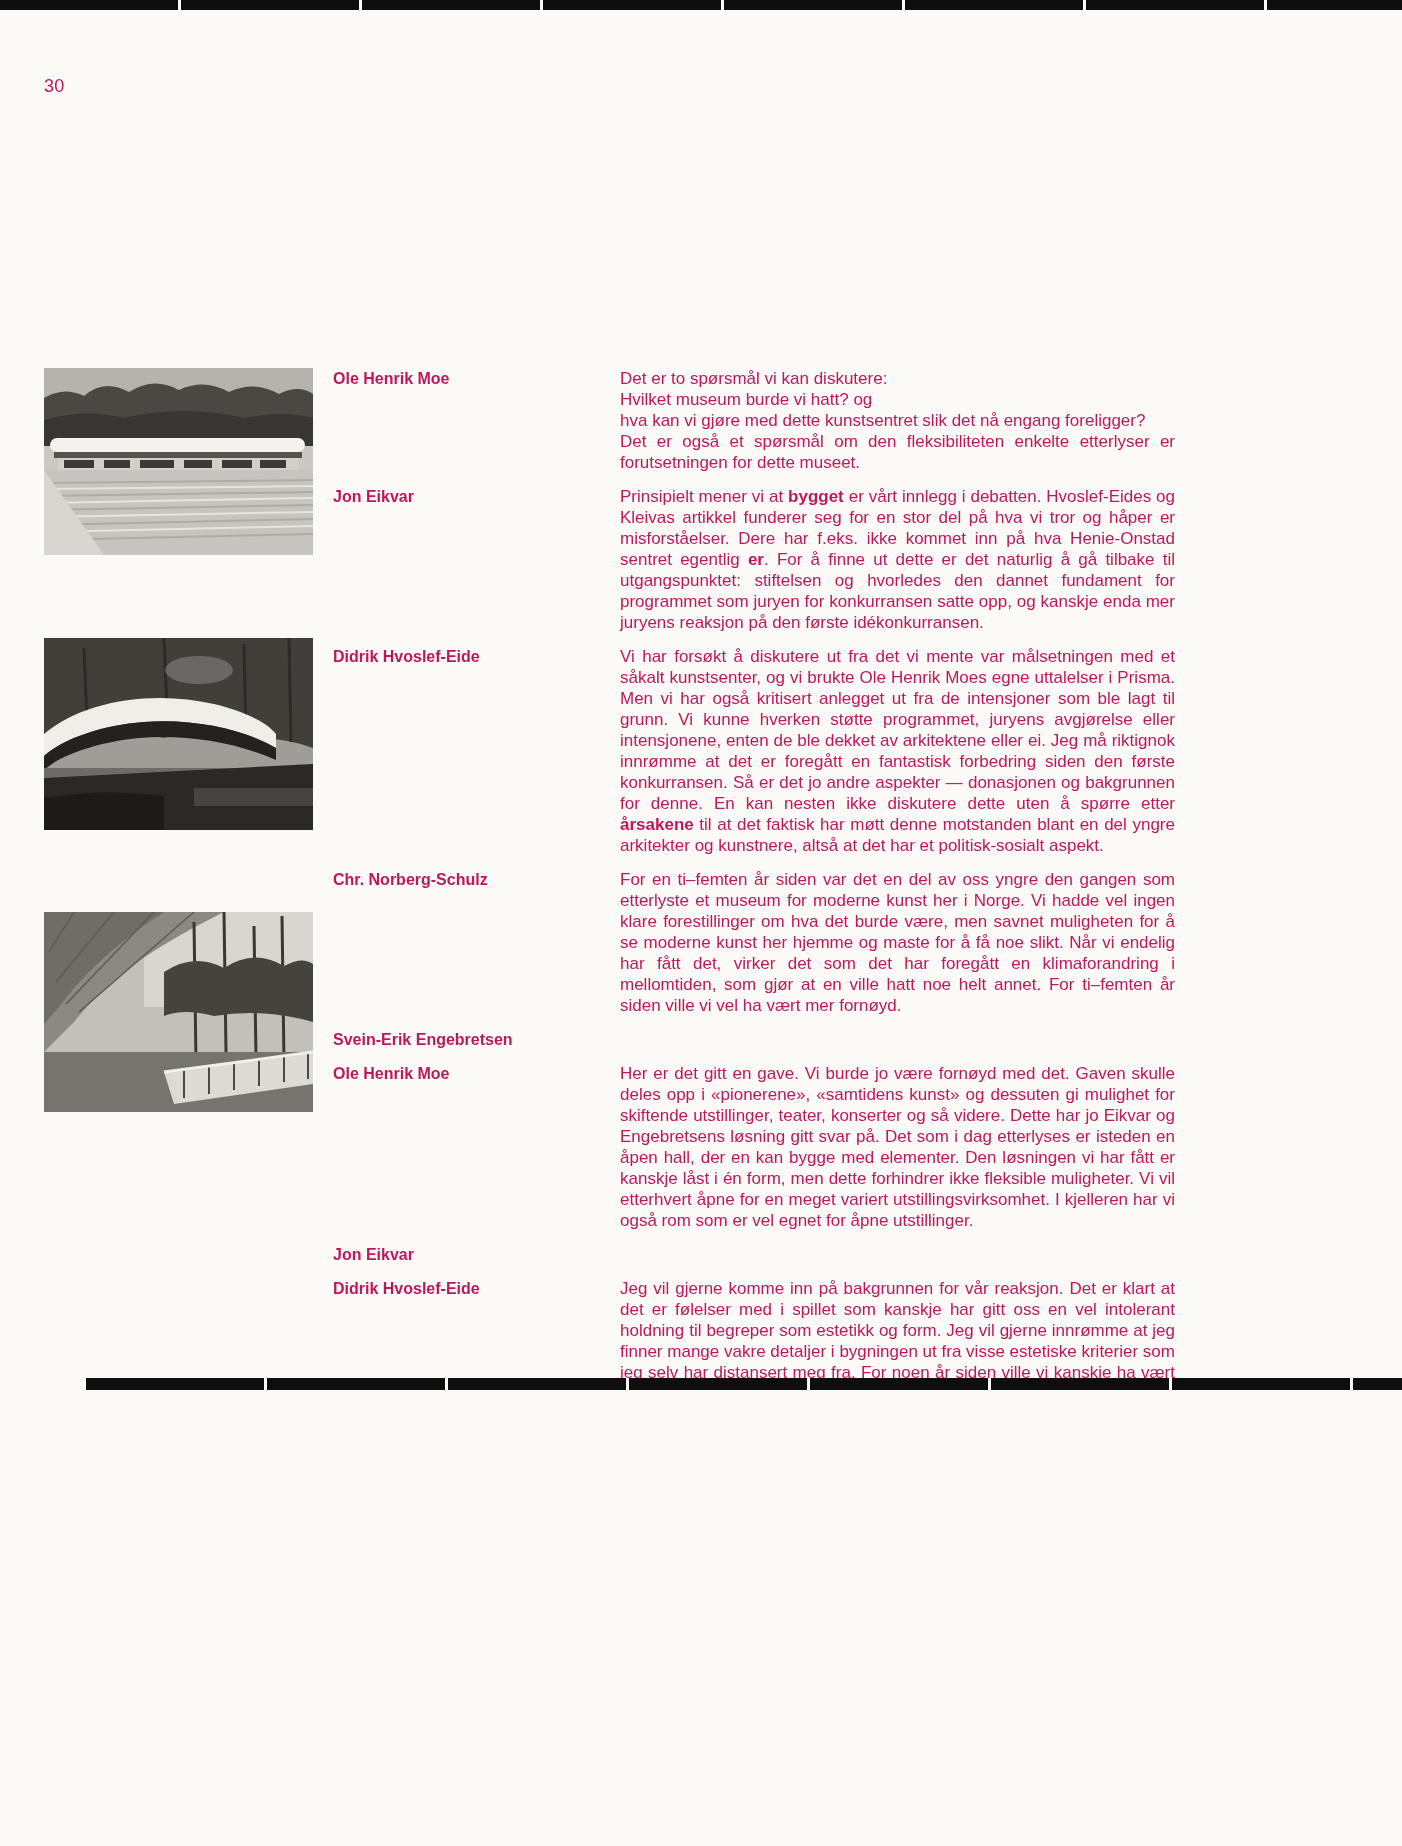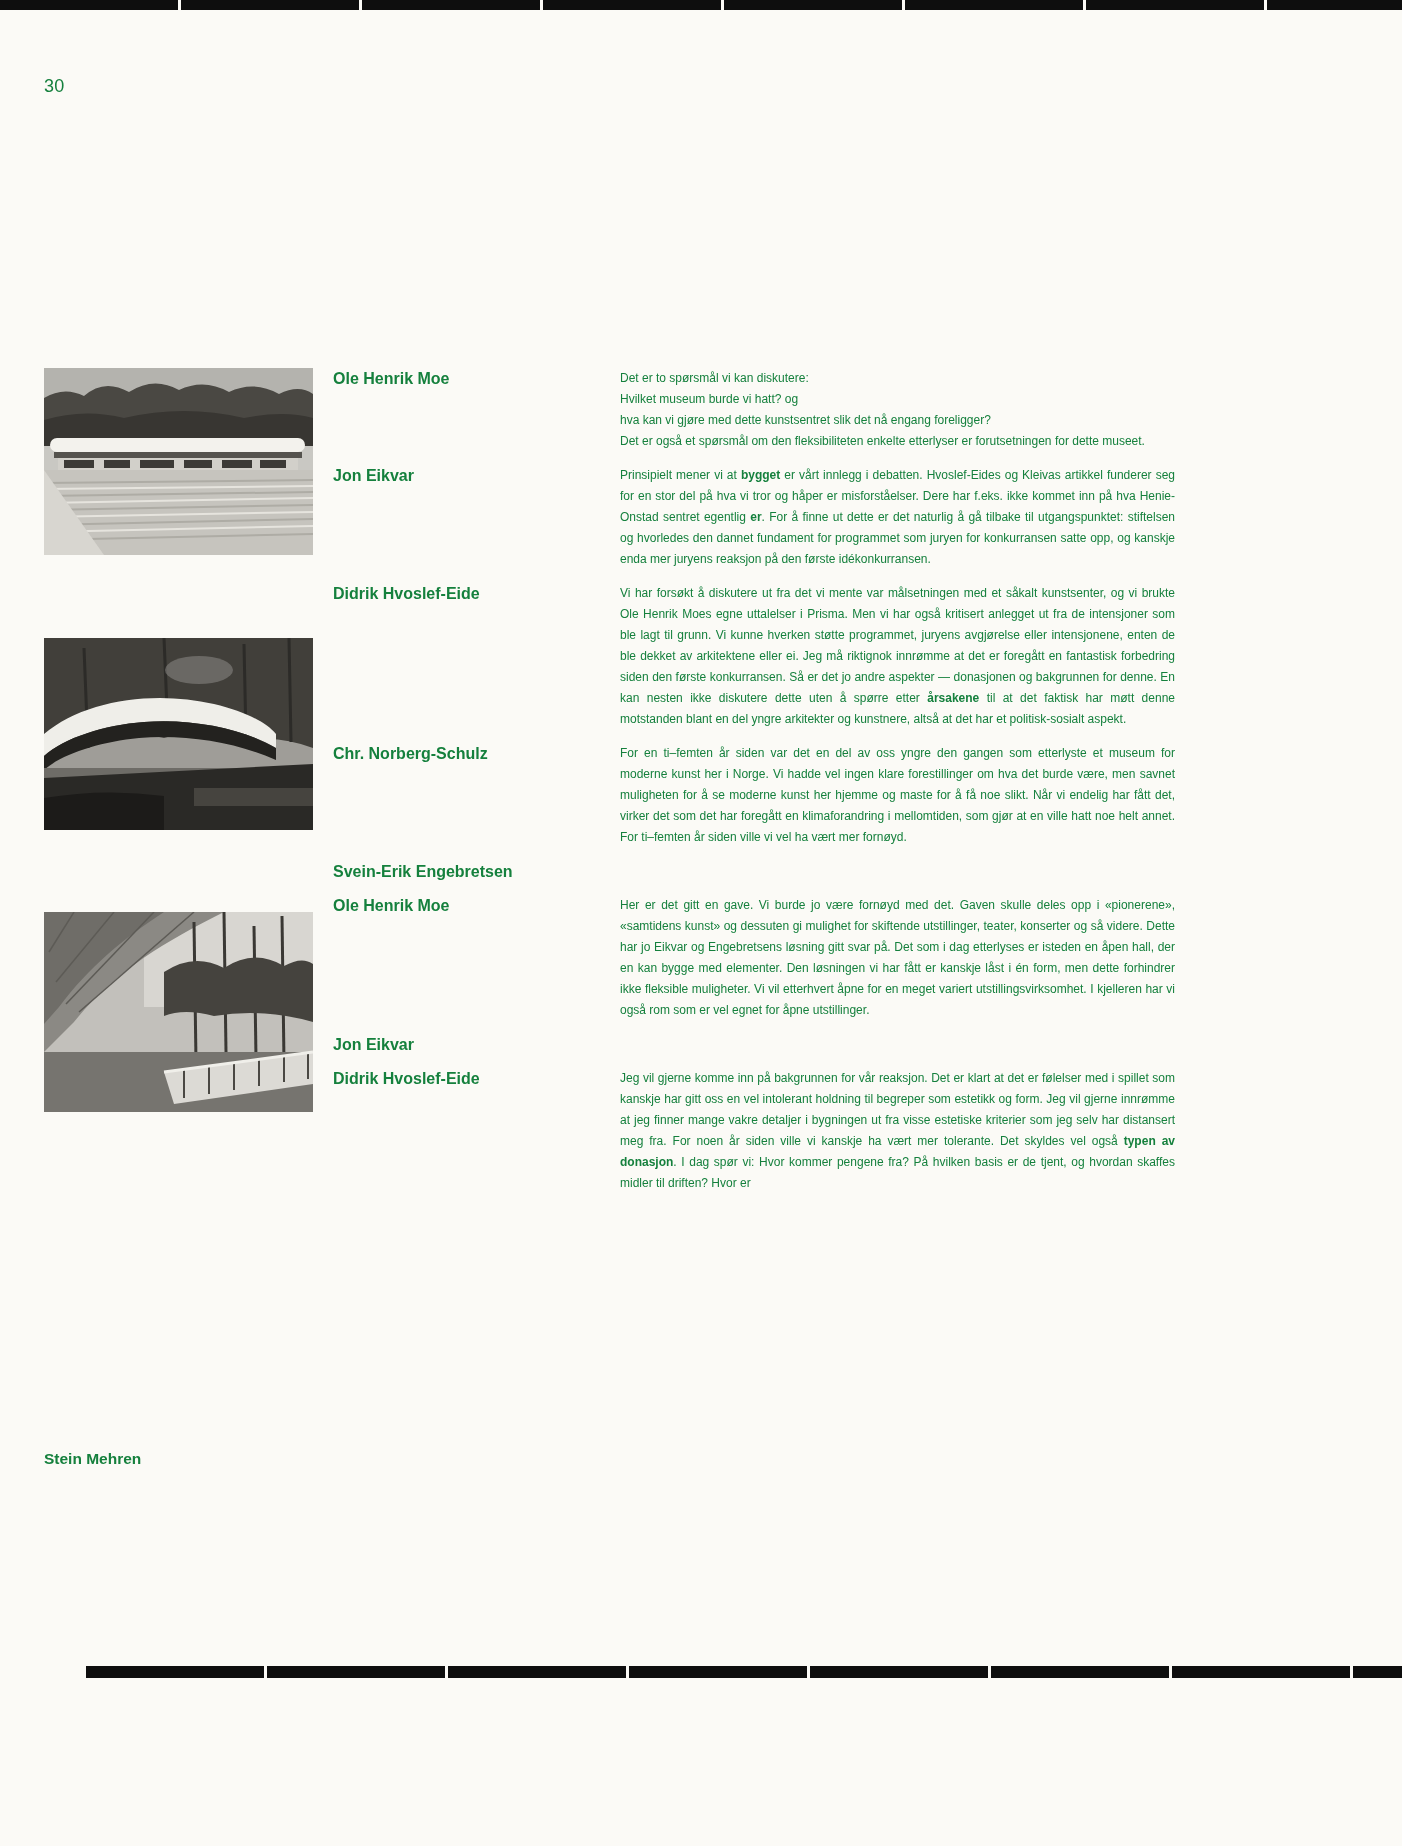--- a/index.html
+++ b/index.html
@@ -3,24 +3,24 @@
 <meta charset="utf-8">
 <style>
   html, body {
     margin: 0;
     padding: 0;
     background: #fbfaf6;
   }
   .page {
     position: relative;
     width: 1402px;
-    height: 1678px;
+    height: 1390px;
     background: #fbfaf6;
     font-family: "Liberation Sans", sans-serif;
-    color: #15803d;
+    color: #be185d;
     overflow: hidden;
   }
   .rule {
     position: absolute;
     background: #0e0e0e;
     background-image: repeating-linear-gradient(90deg, #0e0e0e 0 178px, #fbfaf6 178px 181px);
   }
   .rule-top { top: 0; left: 0; right: 0; height: 10px; }
   .rule-bottom { bottom: 0; left: 86px; right: 0; height: 12px; }
 
@@ -56,21 +56,21 @@
     align-items: start;
     margin-bottom: 13px;
   }
   .speaker {
     font-weight: bold;
     font-size: 16px;
     line-height: 21px;
     padding-right: 20px;
   }
   .speech {
-    font-size: 12px;
+    font-size: 17px;
     line-height: 21px;
     text-align: justify;
   }
   .speech b { font-weight: bold; }
 
   .caption {
     position: absolute;
     left: 44px;
     top: 1449px;
     width: 280px;

